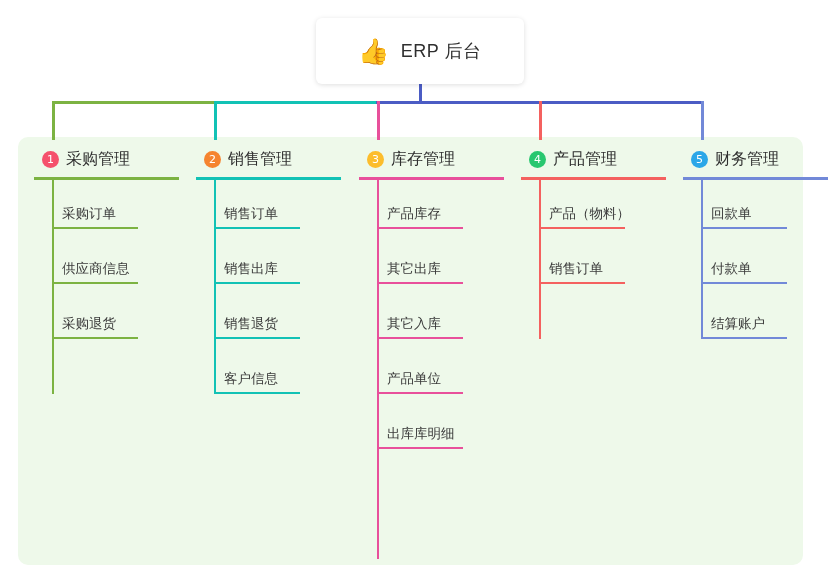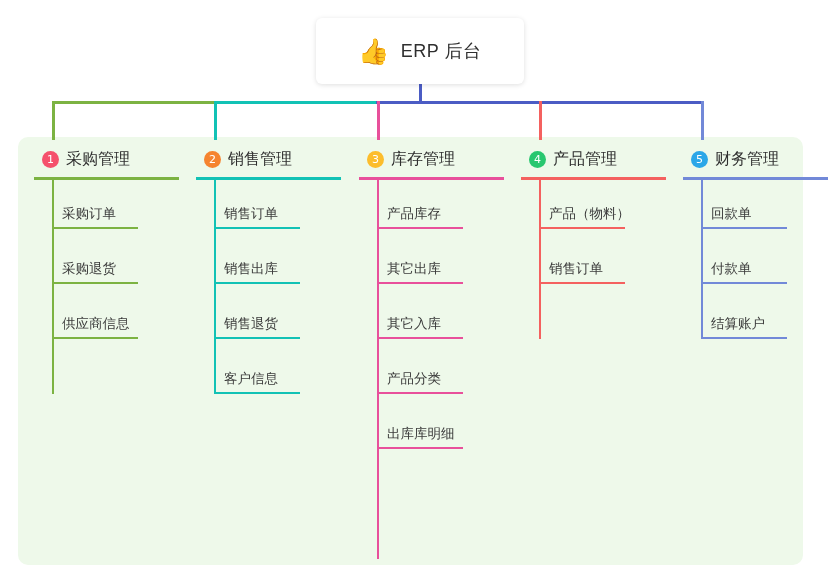--- a/index.html
+++ b/index.html
@@ -156,25 +156,25 @@
         <span class="col-title">采购管理</span>
       </div>
       <div class="head-rule" style="background: rgb(124, 179, 66);"></div>
       <div class="branches" style="height: 220px;">
         <div class="spine" style="background: rgb(124, 179, 66); height: 214px;"></div>
         <div class="leaf">
           <span class="leaf-label">采购订单</span>
           <div class="leaf-rule" style="background: rgb(124, 179, 66);"></div>
         </div>
         <div class="leaf">
+          <span class="leaf-label">供应商信息</span>
+          <div class="leaf-rule" style="background: rgb(124, 179, 66);"></div>
+        </div>
+        <div class="leaf">
           <span class="leaf-label">采购退货</span>
-          <div class="leaf-rule" style="background: rgb(124, 179, 66);"></div>
-        </div>
-        <div class="leaf">
-          <span class="leaf-label">供应商信息</span>
           <div class="leaf-rule" style="background: rgb(124, 179, 66);"></div>
         </div>
       </div>
     </div>
     <div class="column" id="col-2">
       <div class="col-head">
         <span class="badge" style="background: rgb(245, 132, 47);">2</span>
         <span class="col-title">销售管理</span>
       </div>
       <div class="head-rule" style="background: rgb(18, 194, 181);"></div>
@@ -212,21 +212,21 @@
         </div>
         <div class="leaf">
           <span class="leaf-label">其它出库</span>
           <div class="leaf-rule" style="background: rgb(232, 80, 155);"></div>
         </div>
         <div class="leaf">
           <span class="leaf-label">其它入库</span>
           <div class="leaf-rule" style="background: rgb(232, 80, 155);"></div>
         </div>
         <div class="leaf">
-          <span class="leaf-label">产品分类</span>
+          <span class="leaf-label">产品单位</span>
           <div class="leaf-rule" style="background: rgb(232, 80, 155);"></div>
         </div>
         <div class="leaf">
           <span class="leaf-label">出库库明细</span>
           <div class="leaf-rule" style="background: rgb(232, 80, 155);"></div>
         </div>
       </div>
     </div>
     <div class="column" id="col-4">
       <div class="col-head">

